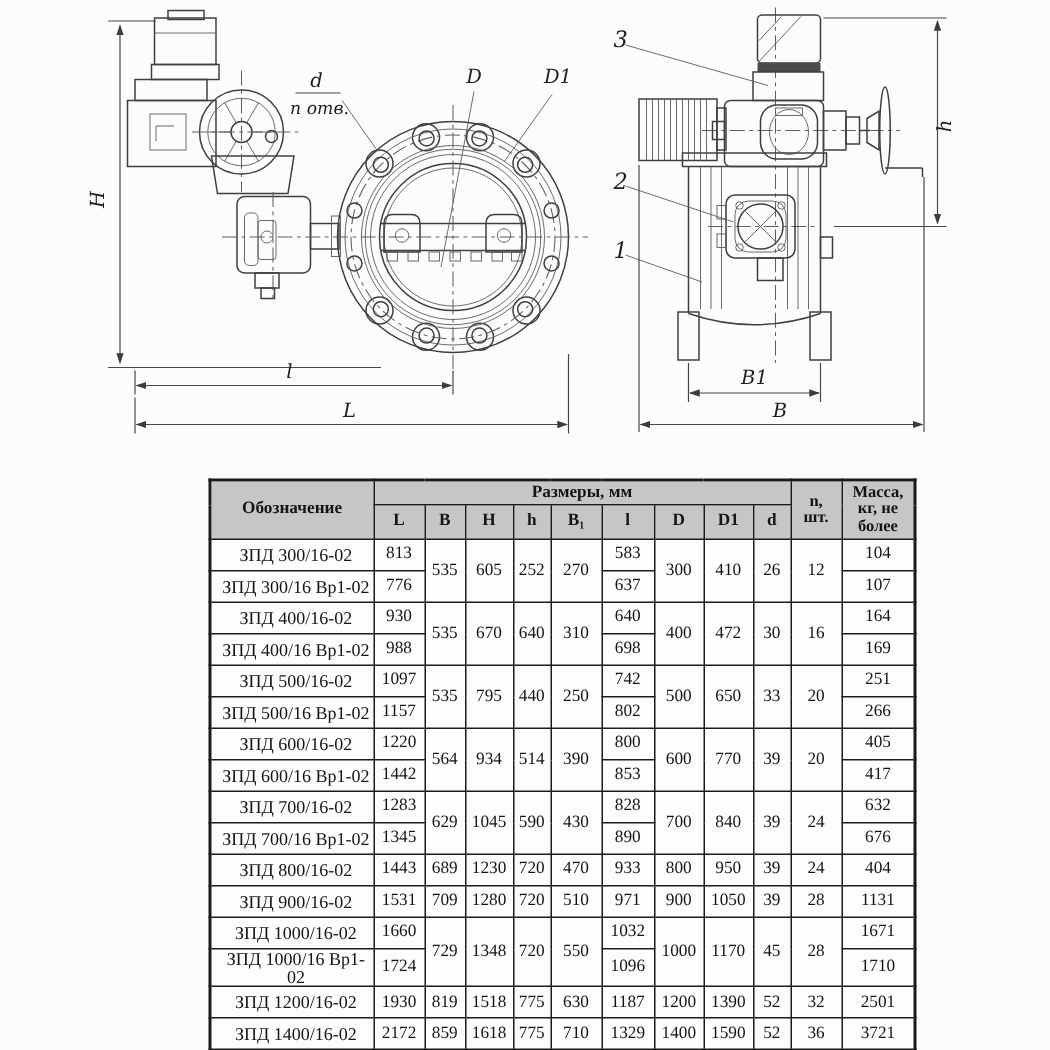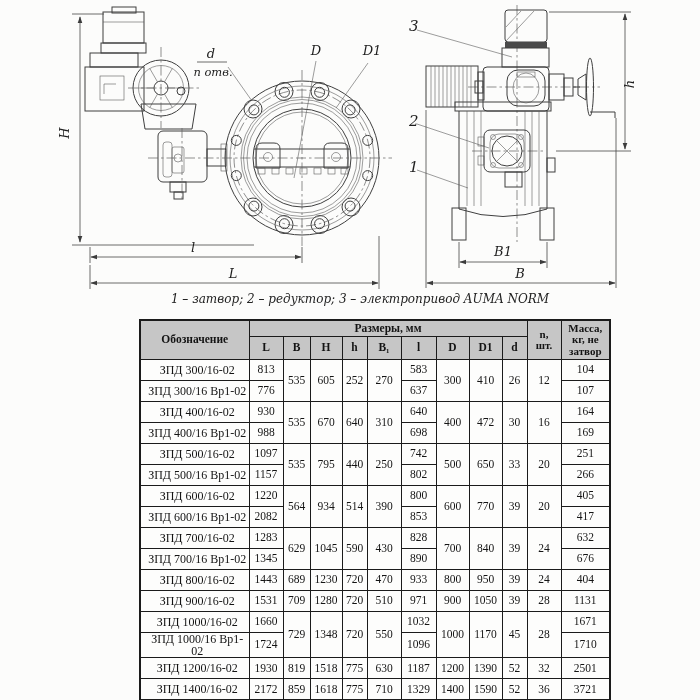--- a/index.html
+++ b/index.html
@@ -252,21 +252,20 @@
       <line class="dim" x1="460" y1="262" x2="546" y2="262" marker-start="url(#arw)" marker-end="url(#arw)"></line>
       <text class="lbl" x="503" y="256" text-anchor="middle">B1</text>
 
       <line class="dim" x1="426" y1="110" x2="426" y2="288"></line>
       <line class="dim" x1="616" y1="118" x2="616" y2="288"></line>
       <line class="dim" x1="427" y1="283" x2="615" y2="283" marker-start="url(#arw)" marker-end="url(#arw)"></line>
       <text class="lbl" x="520" y="278" text-anchor="middle">B</text>
     </g>
   </svg>
 
-  <div id="caption">1 – затвор; 2 – редуктор; 3 – электропривод AUMA NORM</div>
 
   <div id="table-wrap">
     <table class="dims">
       <colgroup>
         <col style="width:109px">
           <col style="width:34px">
           <col style="width:27px">
         <col style="width:32px">
           <col style="width:25px">
           <col style="width:34px">
@@ -278,21 +277,21 @@
           <col style="width:49px">
       </colgroup>
       <thead>
         <tr class="hr1">
           <th rowspan="2">Обозначение</th>
           <th colspan="9">Размеры, мм</th>
           <th rowspan="2" class="multi">n,
 шт.</th>
           <th rowspan="2" class="multi">Масса,
 кг, не
-затвор</th>
+более</th>
         </tr>
         <tr class="hr2">
           <th>L</th>
           <th>B</th>
           <th>H</th>
           <th>h</th>
           <th>B₁</th>
           <th>l</th>
           <th>D</th>
           <th>D1</th>
@@ -369,21 +368,21 @@
             <td rowspan="2">390</td>
             <td>800</td>
             <td rowspan="2">600</td>
             <td rowspan="2">770</td>
             <td rowspan="2">39</td>
             <td rowspan="2">20</td>
             <td>405</td>
           </tr>
           <tr>
             <td class="name-cell">ЗПД 600/16 Вр1-02</td>
-            <td>2082</td>
+            <td>1442</td>
             <td>853</td>
             <td>417</td>
           </tr>
           <tr>
             <td class="name-cell">ЗПД 700/16-02</td>
             <td>1283</td>
             <td rowspan="2">629</td>
             <td rowspan="2">1045</td>
             <td rowspan="2">590</td>
             <td rowspan="2">430</td>

